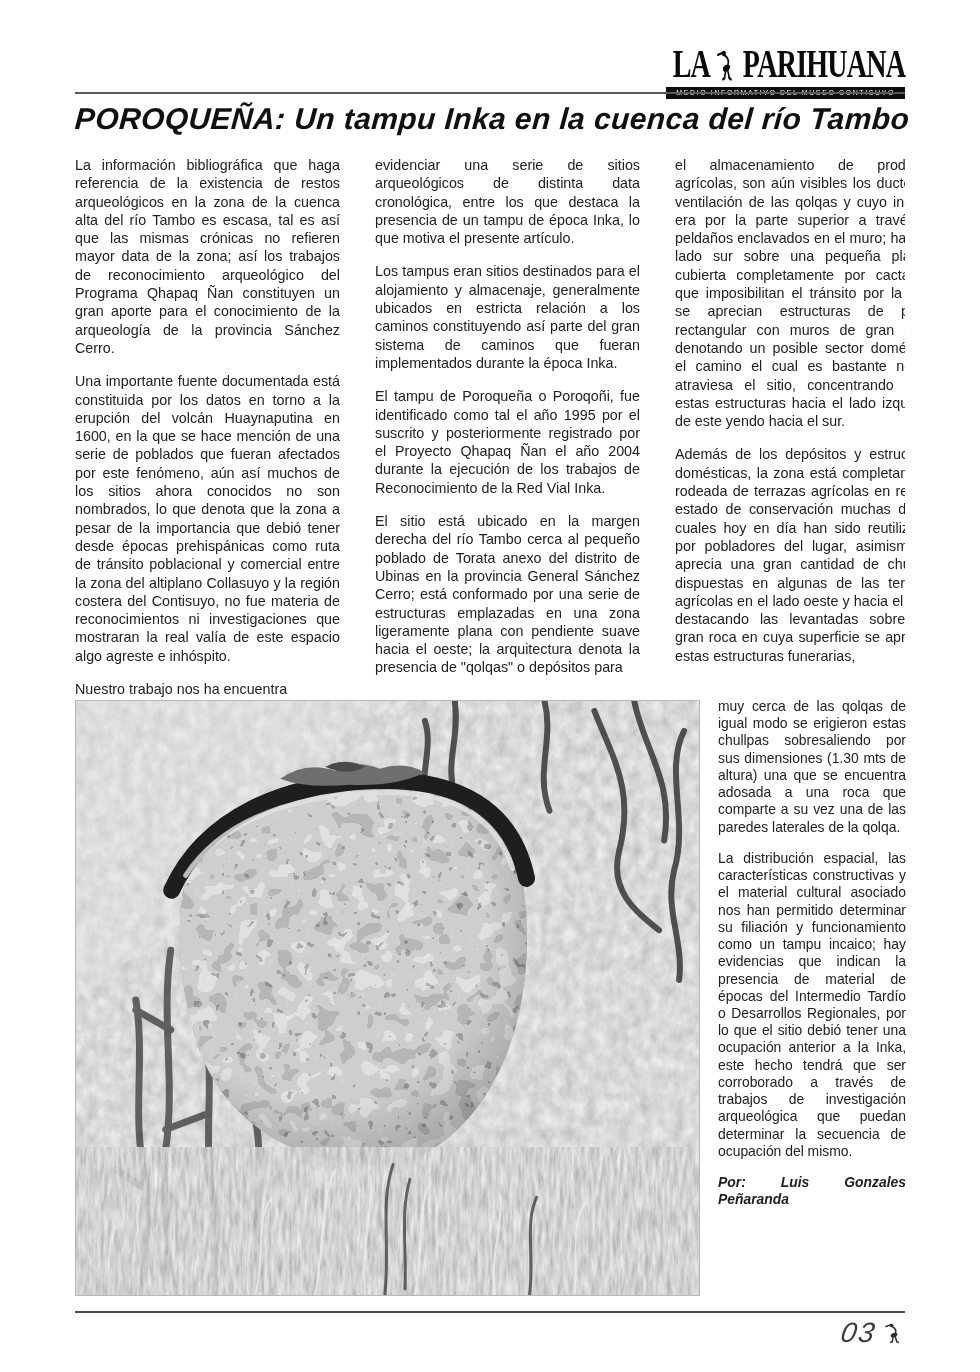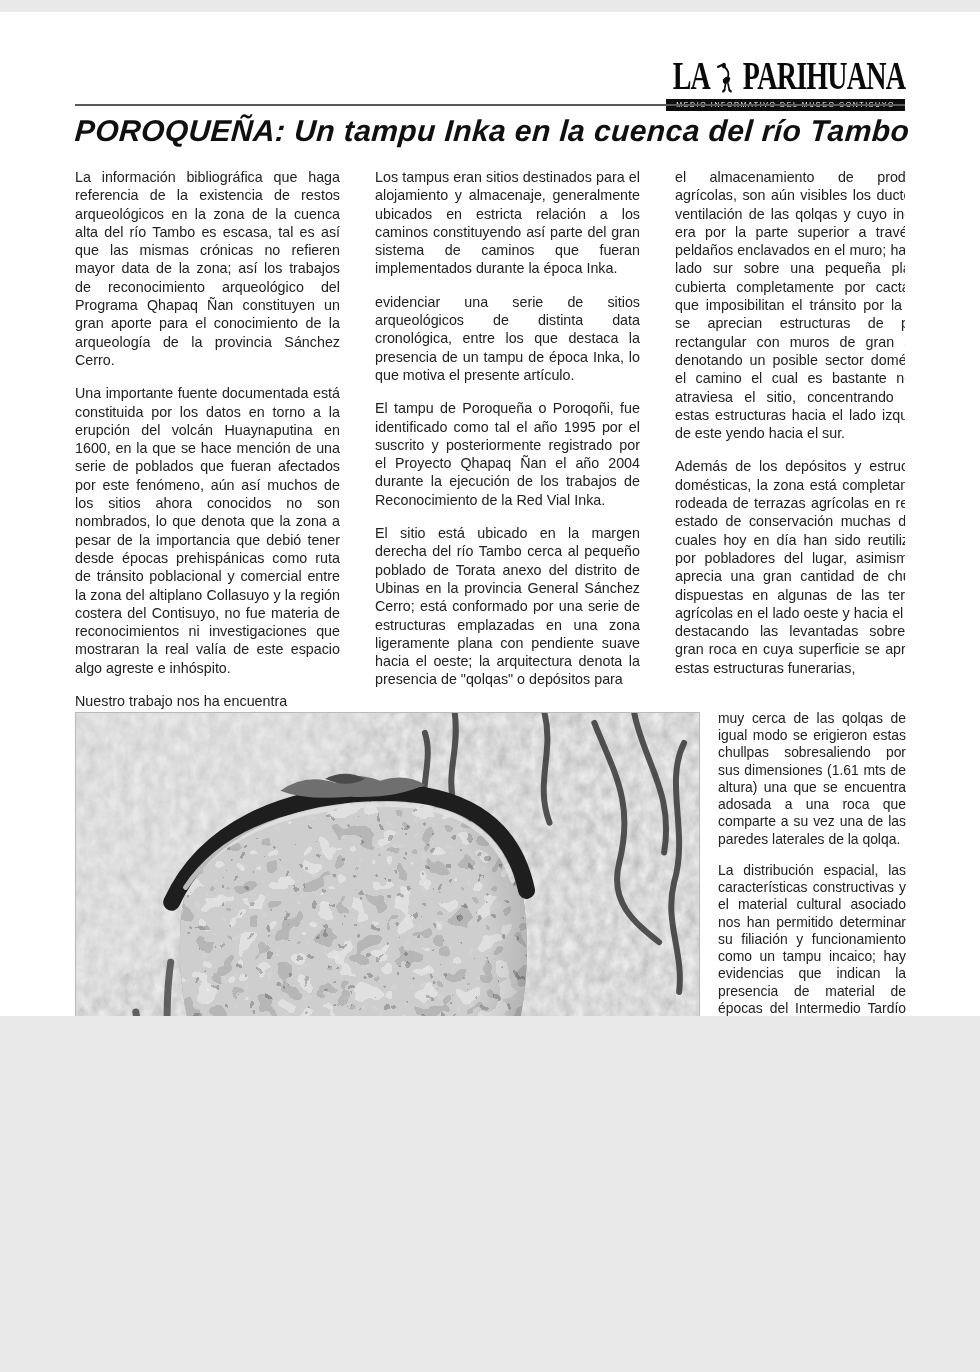--- a/index.html
+++ b/index.html
@@ -1,17 +1,17 @@
 <!DOCTYPE html>
 <html><head>
 <meta charset="utf-8">
 <style>
   html,body{margin:0;padding:0;background:#e9e9e9;}
   .page{
-    position:relative;width:980px;height:1004px;margin:12px auto;
+    position:relative;width:980px;height:1372px;margin:0 auto;
     background:#ffffff;overflow:hidden;
     font-family:"Liberation Sans",sans-serif;color:#222;
   }
   
   .masthead{position:absolute;top:48px;right:75px;text-align:right;}
   .masthead-row{
     display:flex;align-items:flex-end;justify-content:flex-end;gap:4px;
     font-family:"Liberation Serif",serif;font-weight:700;color:#0a0a0a;
     font-size:36px;line-height:1;transform:scale(.78,1.12);transform-origin:100% 100%;
     letter-spacing:-1px;
@@ -99,22 +99,22 @@
 
   <h1 class="title">POROQUEÑA: Un tampu Inka en la cuenca del río Tambo</h1>
 
   <section class="columns">
     <div class="col">
       <p>La información bibliográfica  que haga referencia de la existencia de restos arqueológicos en la zona de la cuenca alta del río Tambo es escasa, tal es así que las mismas crónicas no refieren mayor data de la zona; así los trabajos de reconocimiento arqueológico del Programa Qhapaq Ñan constituyen  un gran aporte para el conocimiento de la arqueología de la provincia Sánchez Cerro.</p>
       <p>Una importante fuente documentada está constituida por los datos en torno a la erupción del volcán Huaynaputina en 1600, en la que se hace mención de una serie de poblados que fueran afectados por este fenómeno, aún así muchos de los sitios ahora conocidos no son nombrados, lo que denota que la zona a pesar de la importancia que debió tener desde épocas prehispánicas como ruta de tránsito poblacional y comercial entre la zona del altiplano Collasuyo y la región costera del Contisuyo, no  fue materia de reconocimientos ni investigaciones que mostraran la real valía de este espacio algo agreste e inhóspito.</p>
       <p>Nuestro trabajo nos ha encuentra</p>
     </div>
     <div class="col">
+      <p>evidenciar una serie de sitios arqueológicos de distinta data cronológica, entre los que destaca la presencia de un tampu de época Inka, lo que motiva el presente artículo.</p>
       <p>Los tampus eran sitios destinados para el alojamiento y almacenaje, generalmente ubicados en estricta relación a los caminos constituyendo así parte del gran sistema de caminos que fueran implementados durante la época Inka.</p>
-      <p>evidenciar una serie de sitios arqueológicos de distinta data cronológica, entre los que destaca la presencia de un tampu de época Inka, lo que motiva el presente artículo.</p>
       <p>El tampu de Poroqueña o Poroqoñi, fue identificado como tal el año 1995 por el suscrito y posteriormente registrado por el Proyecto Qhapaq Ñan el año 2004 durante la ejecución de los trabajos de Reconocimiento de la Red Vial Inka.</p>
       <p>El sitio está ubicado en la margen derecha del río Tambo cerca al pequeño poblado de Torata anexo del distrito de  Ubinas en la provincia General Sánchez Cerro; está conformado por una serie de estructuras emplazadas en una zona ligeramente plana con pendiente suave hacia el oeste; la arquitectura denota la presencia de "qolqas" o depósitos para</p>
     </div>
     <div class="col">
       <p>el almacenamiento de productos agrícolas, son aún visibles los ductos de ventilación de las qolqas y cuyo ingreso era por la parte superior a través de peldaños enclavados en el muro; hacia el lado sur sobre una pequeña planicie cubierta completamente por cactáceas que imposibilitan el tránsito por la zona se aprecian estructuras de planta rectangular con muros de gran altura denotando un posible sector doméstico; el camino el cual es bastante notorio atraviesa el sitio, concentrando todas estas estructuras hacia el lado izquierdo de este yendo hacia el sur.</p>
       <p>Además de los depósitos y estructuras domésticas, la zona está completamente rodeada de terrazas agrícolas en regular estado de conservación muchas de las cuales hoy en día han sido reutilizadas por pobladores del lugar, asimismo se aprecia una gran cantidad de chullpas dispuestas en algunas de las terrazas agrícolas en el lado oeste y hacia el norte destacando las levantadas sobre una gran roca en cuya superficie se aprecian estas estructuras funerarias,</p>
     </div>
   </section>
 
   <figure class="photo" role="img" aria-label="Fotografía en blanco y negro de una chullpa de piedra (estructura funeraria circular) rodeada de cactáceas, ramas secas y pastos">
@@ -214,21 +214,21 @@
         <path d="M500,596 C505,560 495,530 510,505"></path>
       </g>
       <g stroke="#2f2f2f" stroke-width="3" fill="none" opacity="0.7" stroke-linecap="round">
         <path d="M310,596 C315,540 305,505 318,465 M330,590 C332,545 325,515 335,480"></path>
         <path d="M455,596 C460,555 450,525 462,498"></path>
       </g>
     </svg>
   </figure>
 
   <aside class="narrow-col">
-    <p>muy cerca de las qolqas de igual modo se erigieron estas chullpas sobresaliendo por sus dimensiones (1.61 mts de altura) una que se encuentra adosada a una roca que  comparte a su vez una de las paredes laterales de la qolqa.</p>
+    <p>muy cerca de las qolqas de igual modo se erigieron estas chullpas sobresaliendo por sus dimensiones (1.30 mts de altura) una que se encuentra adosada a una roca que  comparte a su vez una de las paredes laterales de la qolqa.</p>
     <p>La distribución espacial, las características constructivas y el material cultural asociado nos han permitido determinar su filiación y funcionamiento como un tampu incaico; hay evidencias que indican la presencia de material de épocas del Intermedio Tardío o Desarrollos Regionales, por lo que el sitio debió tener una ocupación anterior a la Inka, este hecho tendrá que ser corroborado a través de trabajos de investigación arqueológica que puedan determinar la secuencia de ocupación del mismo.</p>
     <p class="byline">Por: Luis Gonzales Peñaranda</p>
   </aside>
 
   <div class="footer-rule"></div>
   <div class="page-number">
     <span class="num">03</span>
     <svg class="bird" viewBox="0 0 24 24">
         <use href="#bird-shape"></use>
       </svg>

